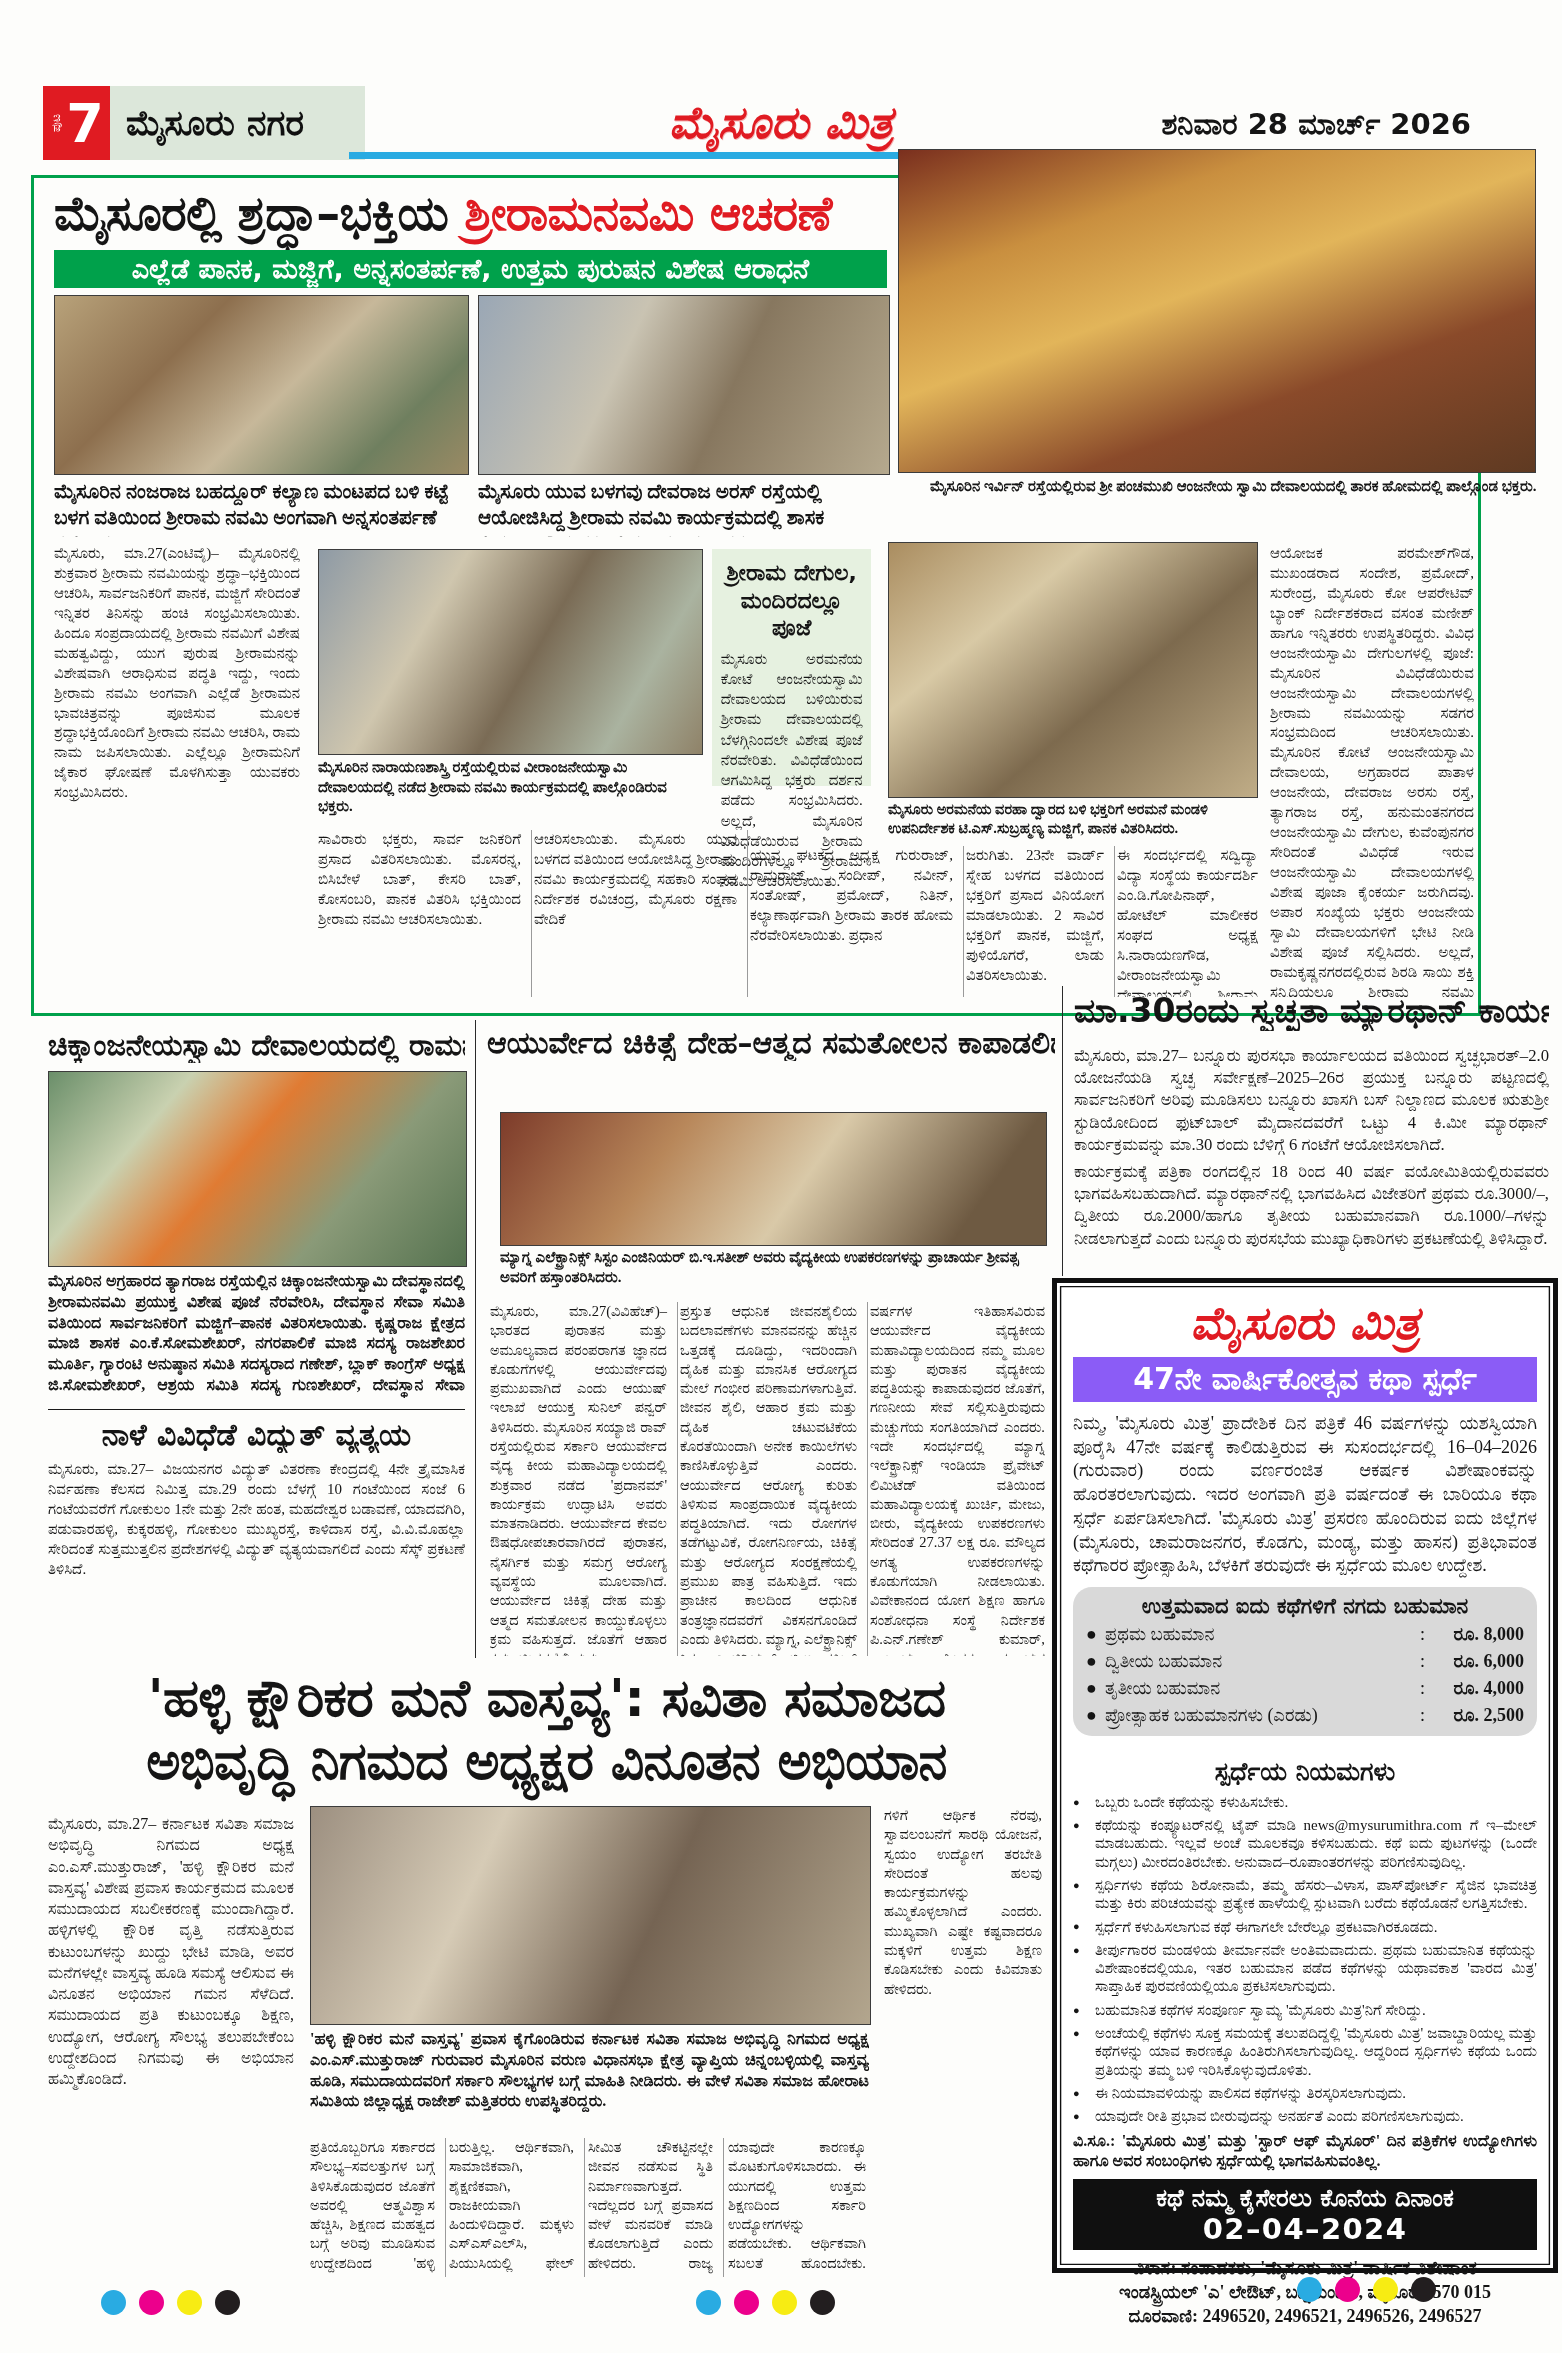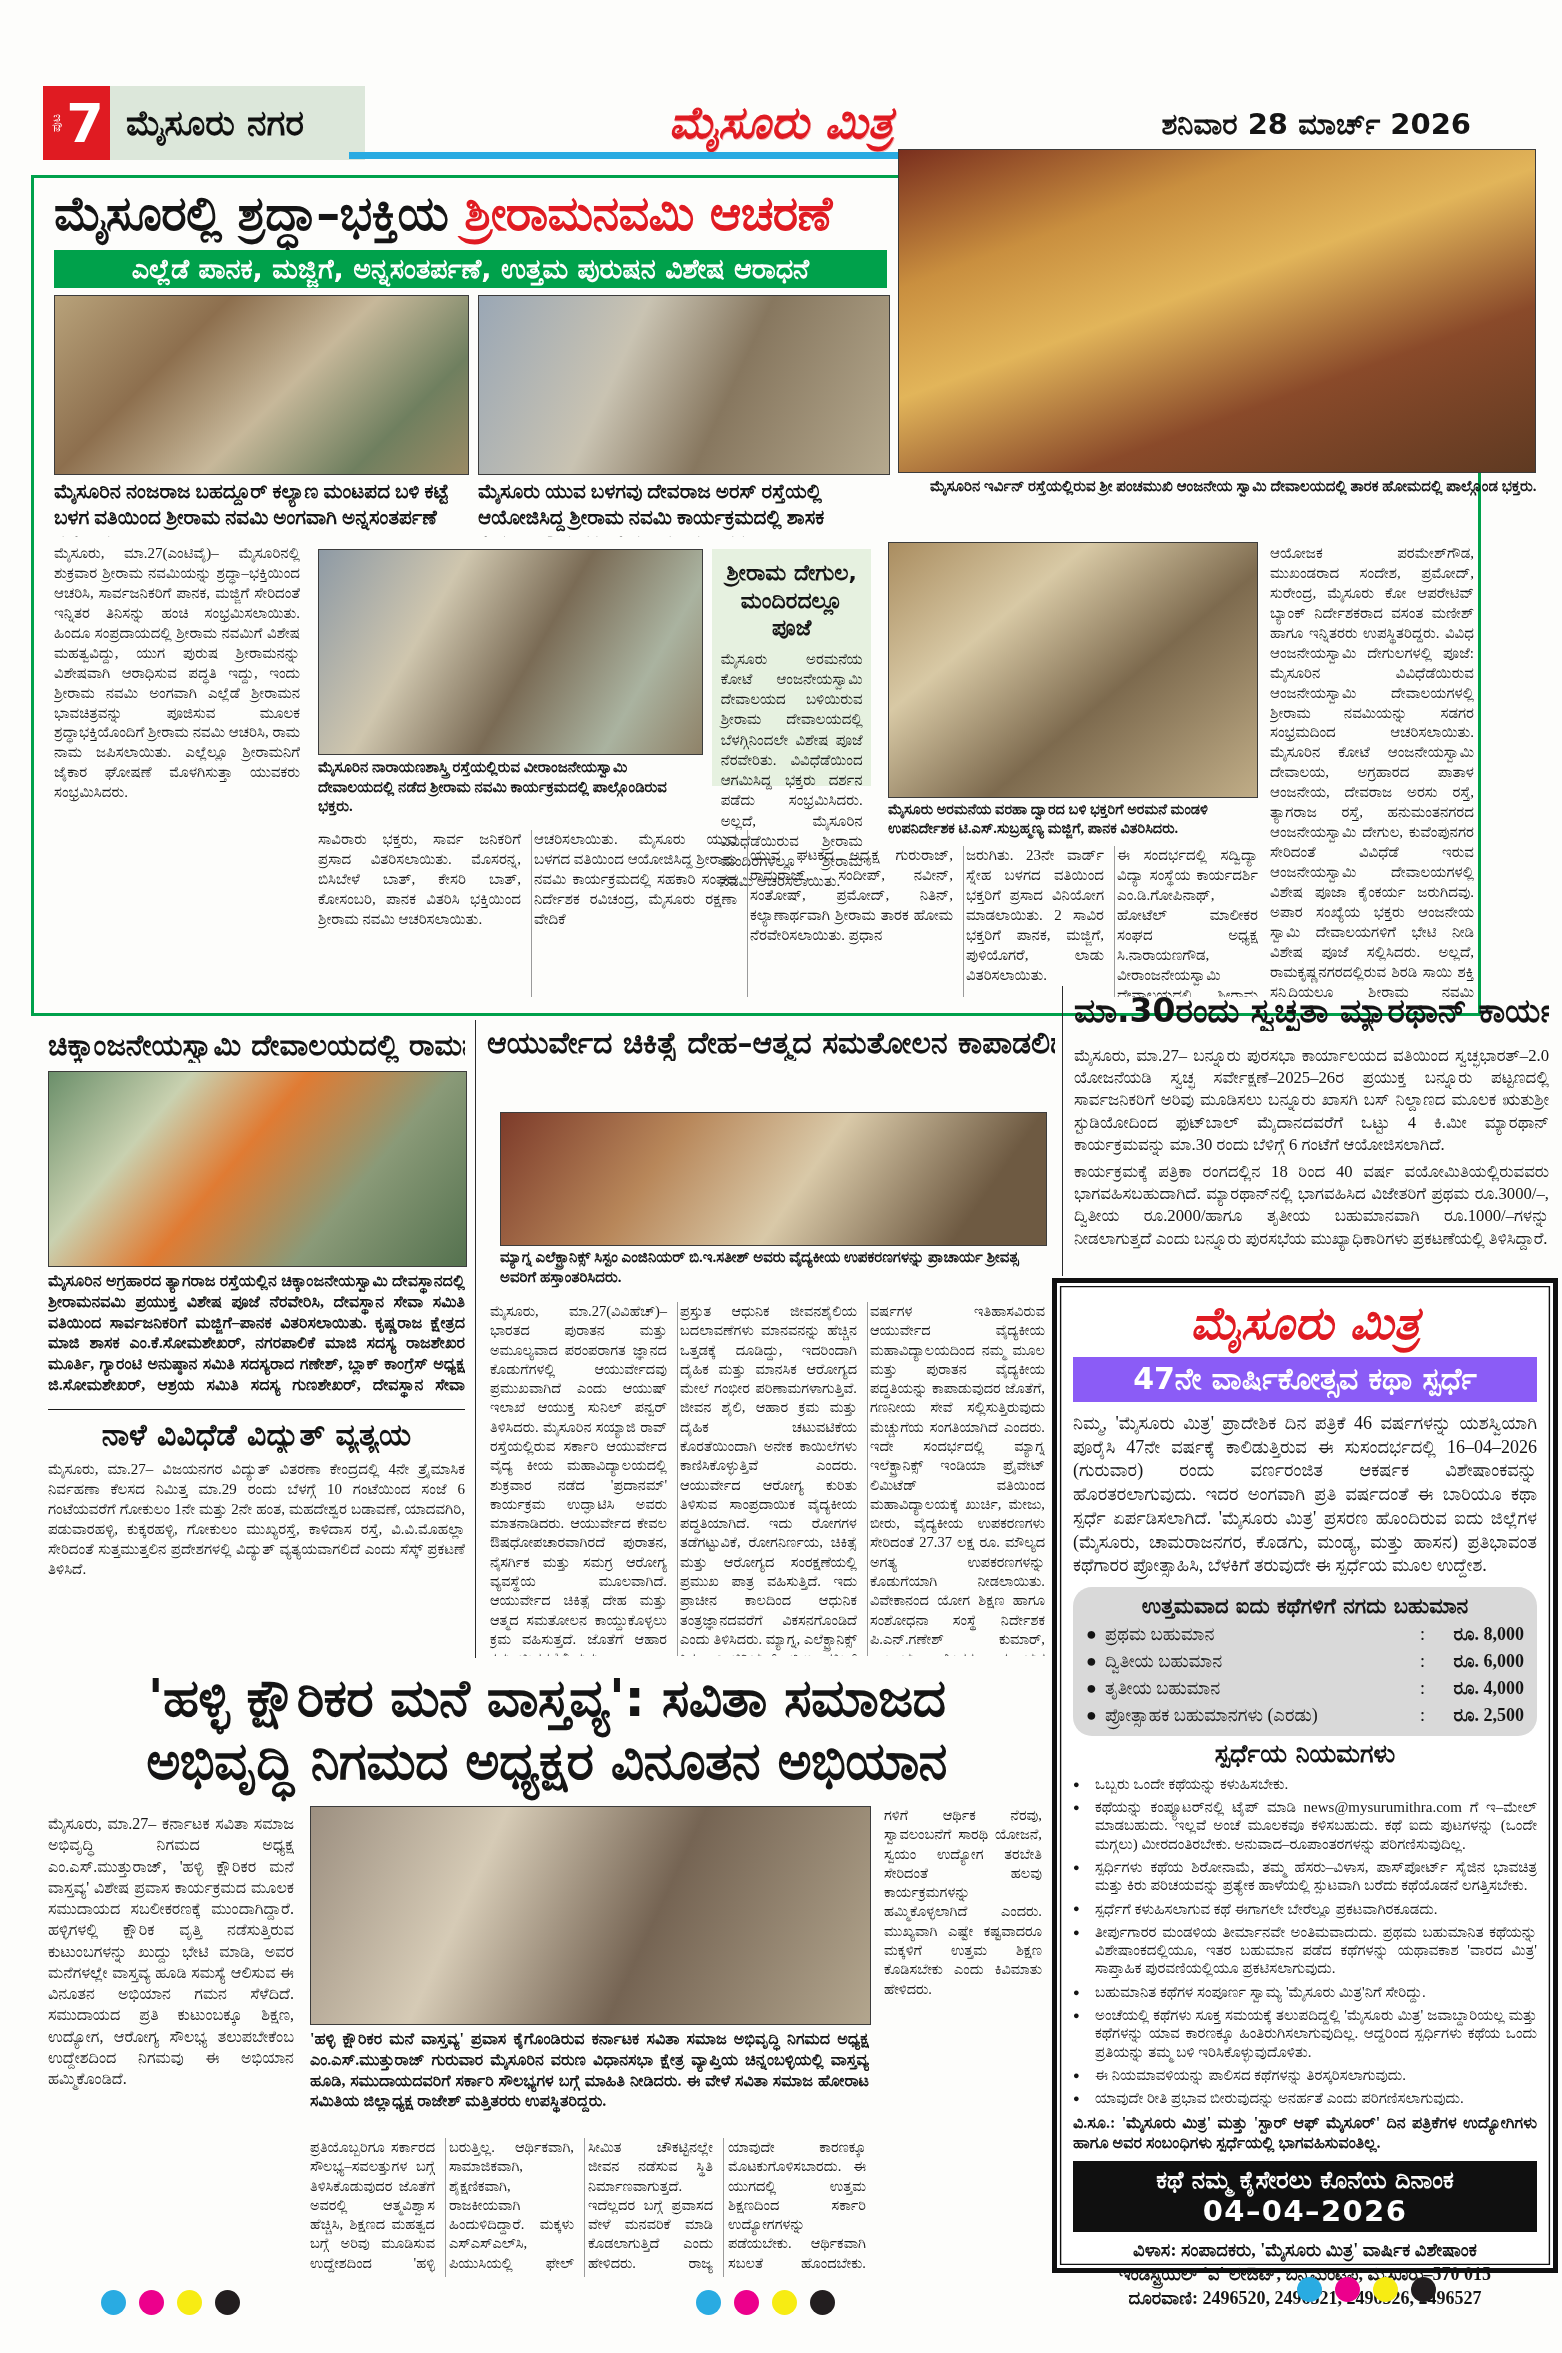--- a/index.html
+++ b/index.html
@@ -169,21 +169,21 @@
           <span class="pcolon">:</span>
           <span class="pval">ರೂ. 4,000</span>
         </div>
       <div class="prow">
           <span class="b dot">●</span>
           <span class="plabel">ಪ್ರೋತ್ಸಾಹಕ ಬಹುಮಾನಗಳು (ಎರಡು)</span>
           <span class="pcolon">:</span>
           <span class="pval">ರೂ. 2,500</span>
         </div>
     </div>
-    <div class="rulestitle" style="margin-top:3px;">ಸ್ಪರ್ಧೆಯ ನಿಯಮಗಳು</div>
+    <div class="rulestitle" style="margin-top:21px;">ಸ್ಪರ್ಧೆಯ ನಿಯಮಗಳು</div>
     <div style="margin-top:5.8px;">
       <div class="rul">
           <span class="b">●</span>
           <span class="t">ಒಬ್ಬರು ಒಂದೇ ಕಥೆಯನ್ನು ಕಳುಹಿಸಬೇಕು.</span>
         </div>
       <div class="rul">
           <span class="b">●</span>
           <span class="t">ಕಥೆಯನ್ನು ಕಂಪ್ಯೂಟರ್‌ನಲ್ಲಿ ಟೈಪ್ ಮಾಡಿ news@mysurumithra.com ಗೆ ಇ–ಮೇಲ್ ಮಾಡಬಹುದು. ಇಲ್ಲವೆ ಅಂಚೆ ಮೂಲಕವೂ ಕಳಿಸಬಹುದು. ಕಥೆ ಐದು ಪುಟಗಳನ್ನು (ಒಂದೇ ಮಗ್ಗಲು) ಮೀರದಂತಿರಬೇಕು. ಅನುವಾದ–ರೂಪಾಂತರಗಳನ್ನು ಪರಿಗಣಿಸುವುದಿಲ್ಲ.</span>
         </div>
       <div class="rul">
@@ -211,21 +211,21 @@
           <span class="t">ಈ ನಿಯಮಾವಳಿಯನ್ನು ಪಾಲಿಸದ ಕಥೆಗಳನ್ನು ತಿರಸ್ಕರಿಸಲಾಗುವುದು.</span>
         </div>
       <div class="rul">
           <span class="b">●</span>
           <span class="t">ಯಾವುದೇ ರೀತಿ ಪ್ರಭಾವ ಬೀರುವುದನ್ನು ಅನರ್ಹತೆ ಎಂದು ಪರಿಗಣಿಸಲಾಗುವುದು.</span>
         </div>
     </div>
     <div class="note">ವಿ.ಸೂ.: 'ಮೈಸೂರು ಮಿತ್ರ' ಮತ್ತು 'ಸ್ಟಾರ್ ಆಫ್ ಮೈಸೂರ್' ದಿನ ಪತ್ರಿಕೆಗಳ ಉದ್ಯೋಗಿಗಳು ಹಾಗೂ ಅವರ ಸಂಬಂಧಿಗಳು ಸ್ಪರ್ಧೆಯಲ್ಲಿ ಭಾಗವಹಿಸುವಂತಿಲ್ಲ.</div>
     <div class="deadline" style="margin-top:7.2px;">
       <div class="l1">ಕಥೆ ನಮ್ಮ ಕೈಸೇರಲು ಕೊನೆಯ ದಿನಾಂಕ</div>
-      <div class="l2">04–04–2026</div>
+      <div class="l2">02–04–2024</div>
     </div>
     <div class="address" style="margin-top:5.8px;">
       <div>ವಿಳಾಸ: ಸಂಪಾದಕರು, 'ಮೈಸೂರು ಮಿತ್ರ' ವಾರ್ಷಿಕ ವಿಶೇಷಾಂಕ</div>
       <div>ಇಂಡಸ್ಟ್ರಿಯಲ್ 'ಎ' ಲೇಔಟ್, ಬನ್ನಿಮಂಟಪ, ಮೈಸೂರು–570 015</div>
       <div>ದೂರವಾಣಿ: 2496520, 2496521, 2496526, 2496527</div>
     </div>
   </div>
 
   <div class="abs big-hl" style="left:43px;top:1667px;width:1007px;">
     <div>'ಹಳ್ಳಿ ಕ್ಷೌರಿಕರ ಮನೆ ವಾಸ್ತವ್ಯ': ಸವಿತಾ ಸಮಾಜದ</div>

